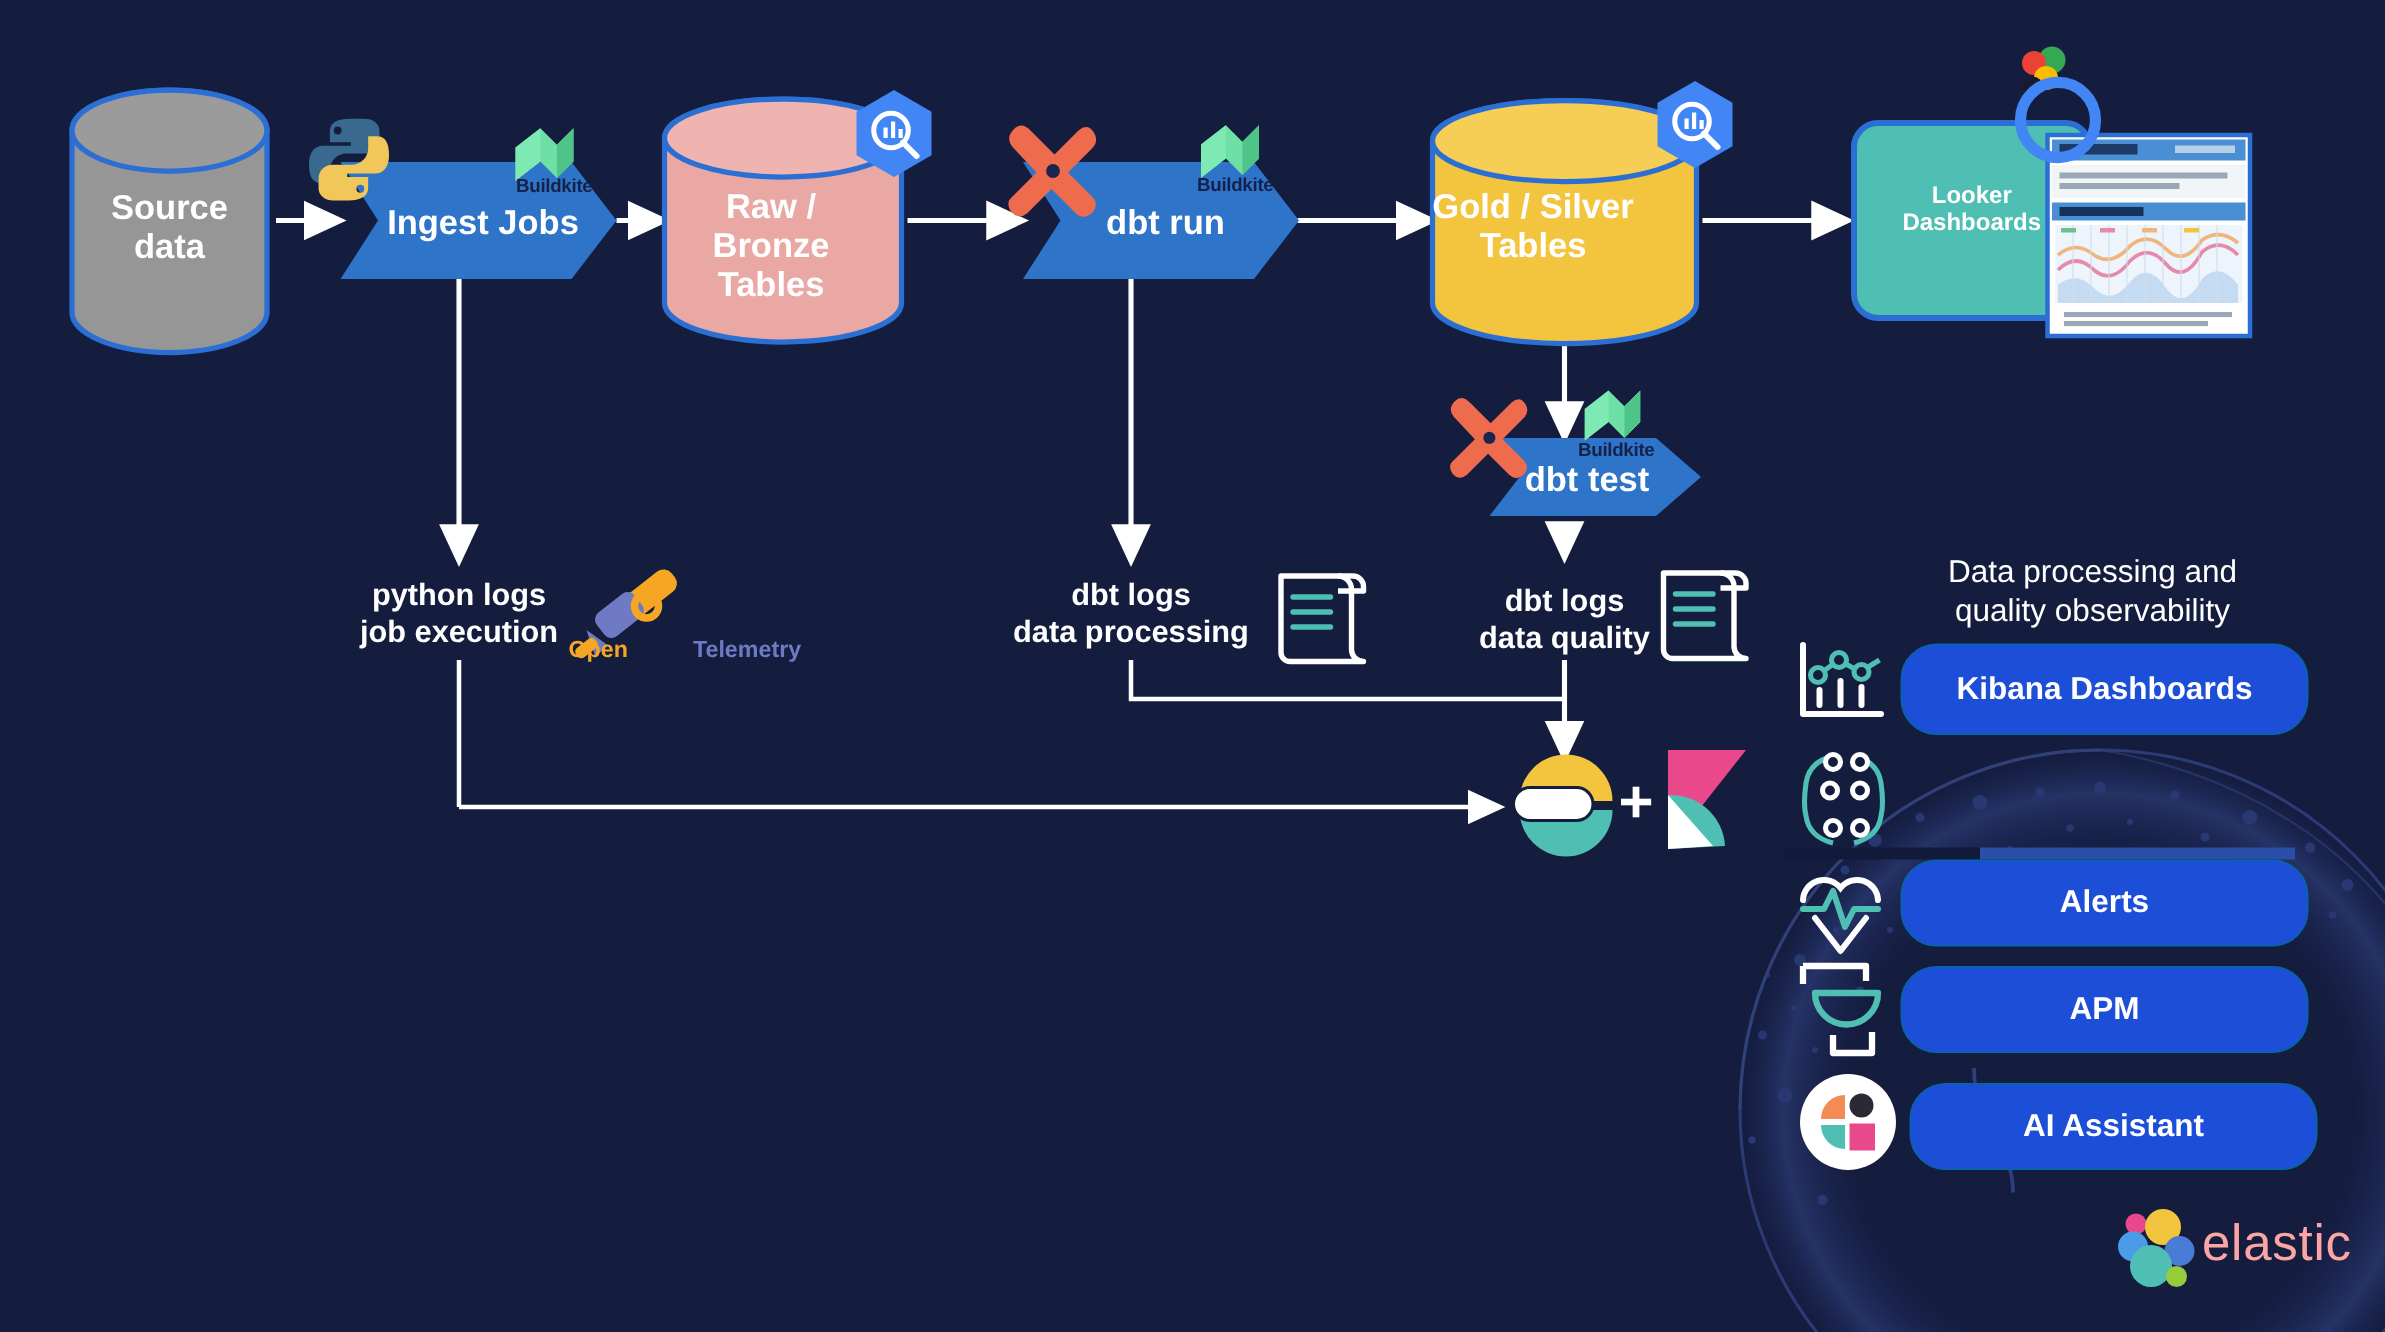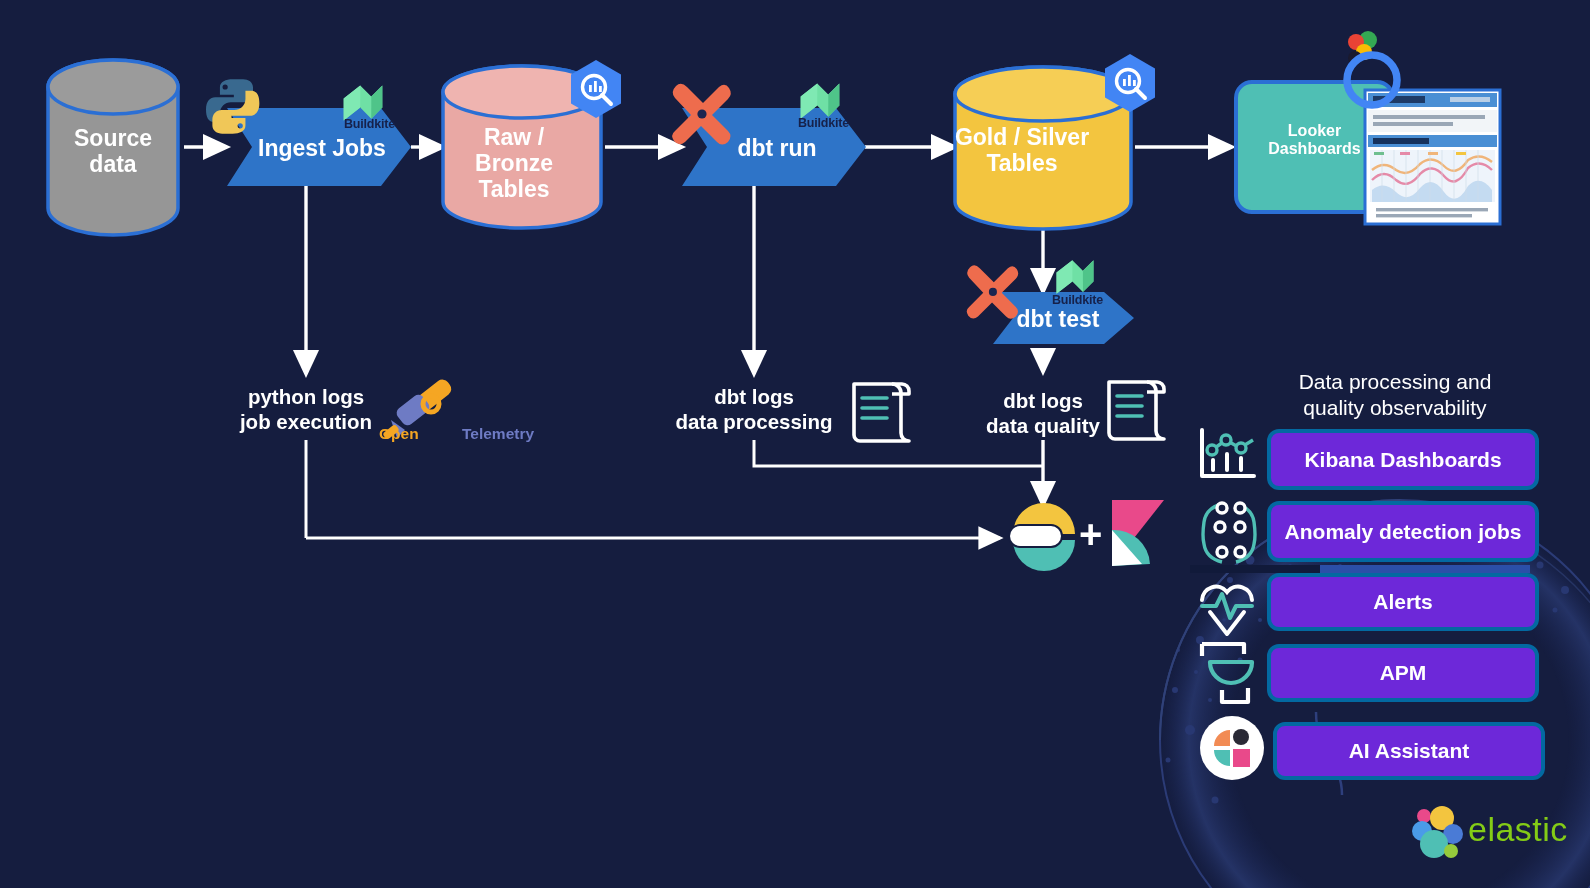--- a/index.html
+++ b/index.html
@@ -21,28 +21,28 @@
   .bk-text { position:absolute; color:#16214a; font-size:12.5px; font-weight:bold; letter-spacing:-0.2px; }
   .log-label {
     position:absolute; color:#fff; font-weight:bold; font-size:20.5px;
     text-align:center; line-height:1.22; white-space:pre-line;
   }
   .panel-title {
     position:absolute; color:#fff; font-weight:normal; font-size:21px;
     text-align:center; line-height:1.22; white-space:pre-line; width:330px;
   }
   .pill {
-    position:absolute; background:#6d28d9; border:4px solid #0369a1;
-    border-radius:12px; display:flex; align-items:center; justify-content:center;
+    position:absolute; background:#1d4ed8; border:1px solid #0369a1;
+    border-radius:24px; display:flex; align-items:center; justify-content:center;
     color:#fff; font-weight:bold; font-size:21px;
   }
   .ot-text { position:absolute; font-size:15.5px; font-weight:bold; }
   .ot-open { color:#F5A623; }
   .ot-tele { color:#6E7BC4; }
-  .elastic-word { position:absolute; color:#84cc16; font-size:34px; letter-spacing:0.5px; }
+  .elastic-word { position:absolute; color:#fca5a5; font-size:34px; letter-spacing:0.5px; }
   .plus { position:absolute; color:#fff; font-size:40px; font-weight:bold; line-height:1; }
 </style>
 </head>
 <body>
 
 <div class="stage">
 
   <svg class="layer">
     <defs>
       <radialGradient id="globeGrad" cx="50%" cy="50%" r="50%">
@@ -379,23 +379,20 @@
 
   <div class="ot-text ot-open" style="left:379px; top:425px;">Open</div>
   <div class="ot-text ot-tele" style="left:418px; top:425px;padding-left:44px;">Telemetry</div>
 
   <div class="panel-title" style="left:1230px; top:369px;">Data processing and
 quality observability</div>
 
   <div class="pill" style="left:1267px; top:429px; width:272px; height:61px;">
     <span>Kibana Dashboards</span>
   </div>
-  <div class="pill" style="left:1267px; top:501px; width:272px; height:61px;">
-    <span>Anomaly detection jobs</span>
-  </div>
   <div class="pill" style="left:1267px; top:573px; width:272px; height:58px;">
     <span>Alerts</span>
   </div>
   <div class="pill" style="left:1267px; top:644px; width:272px; height:58px;">
     <span>APM</span>
   </div>
   <div class="pill" style="left:1273px; top:722px; width:272px; height:58px;">
     <span>AI Assistant</span>
   </div>
 

